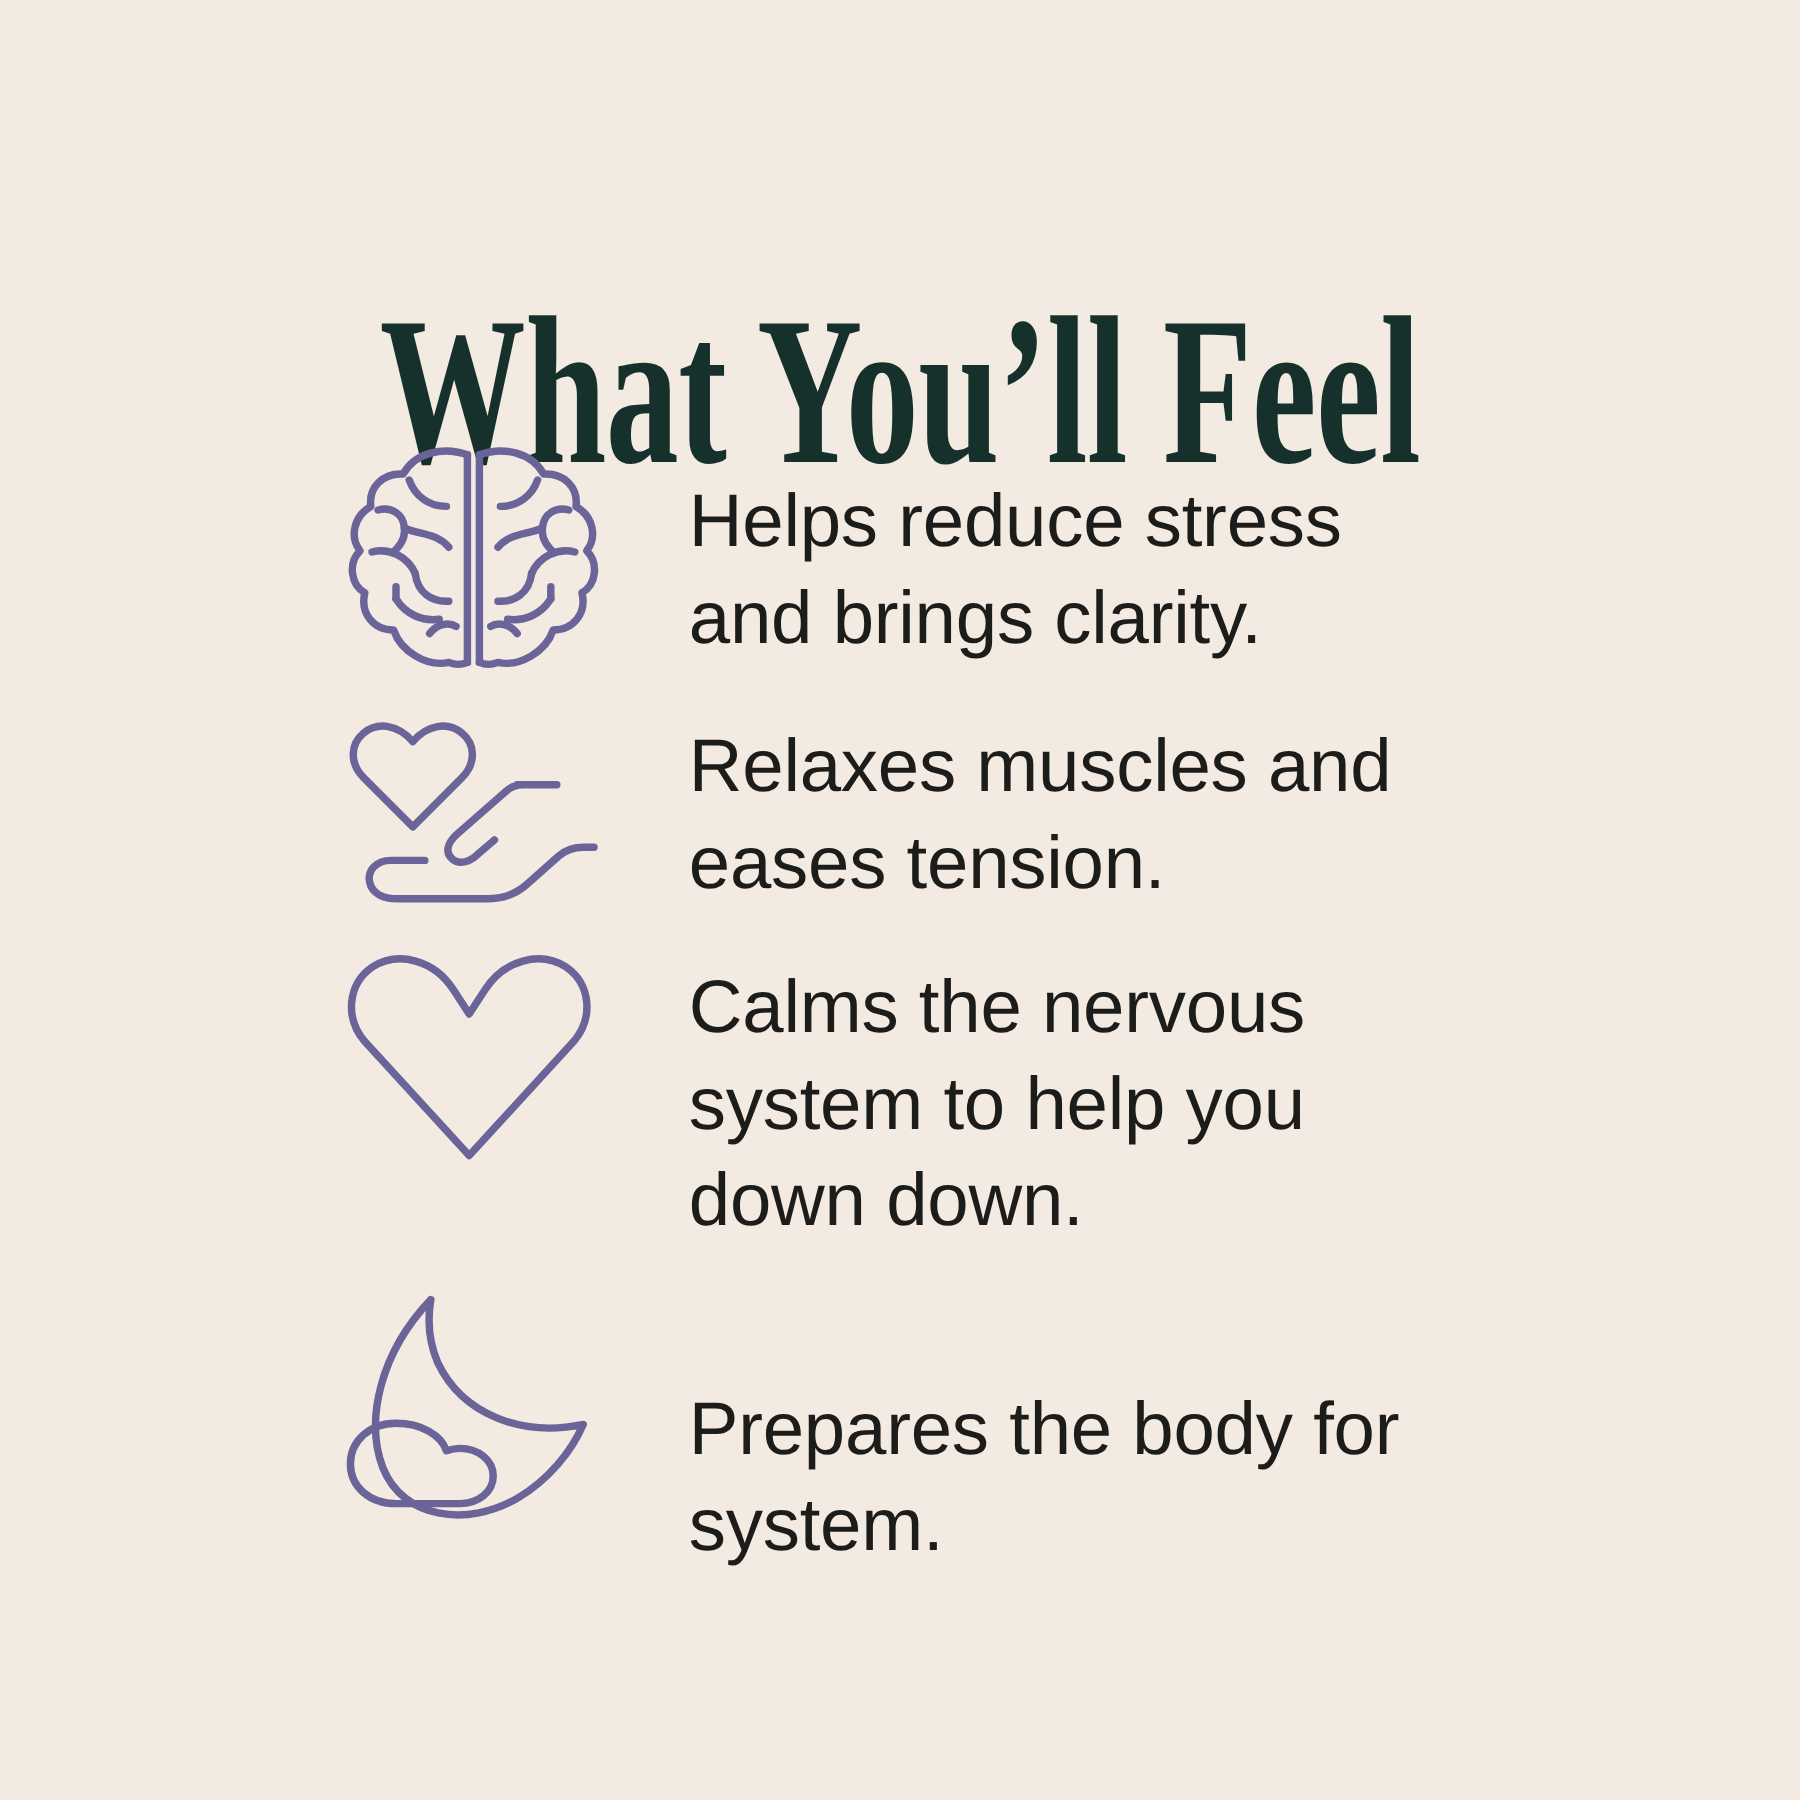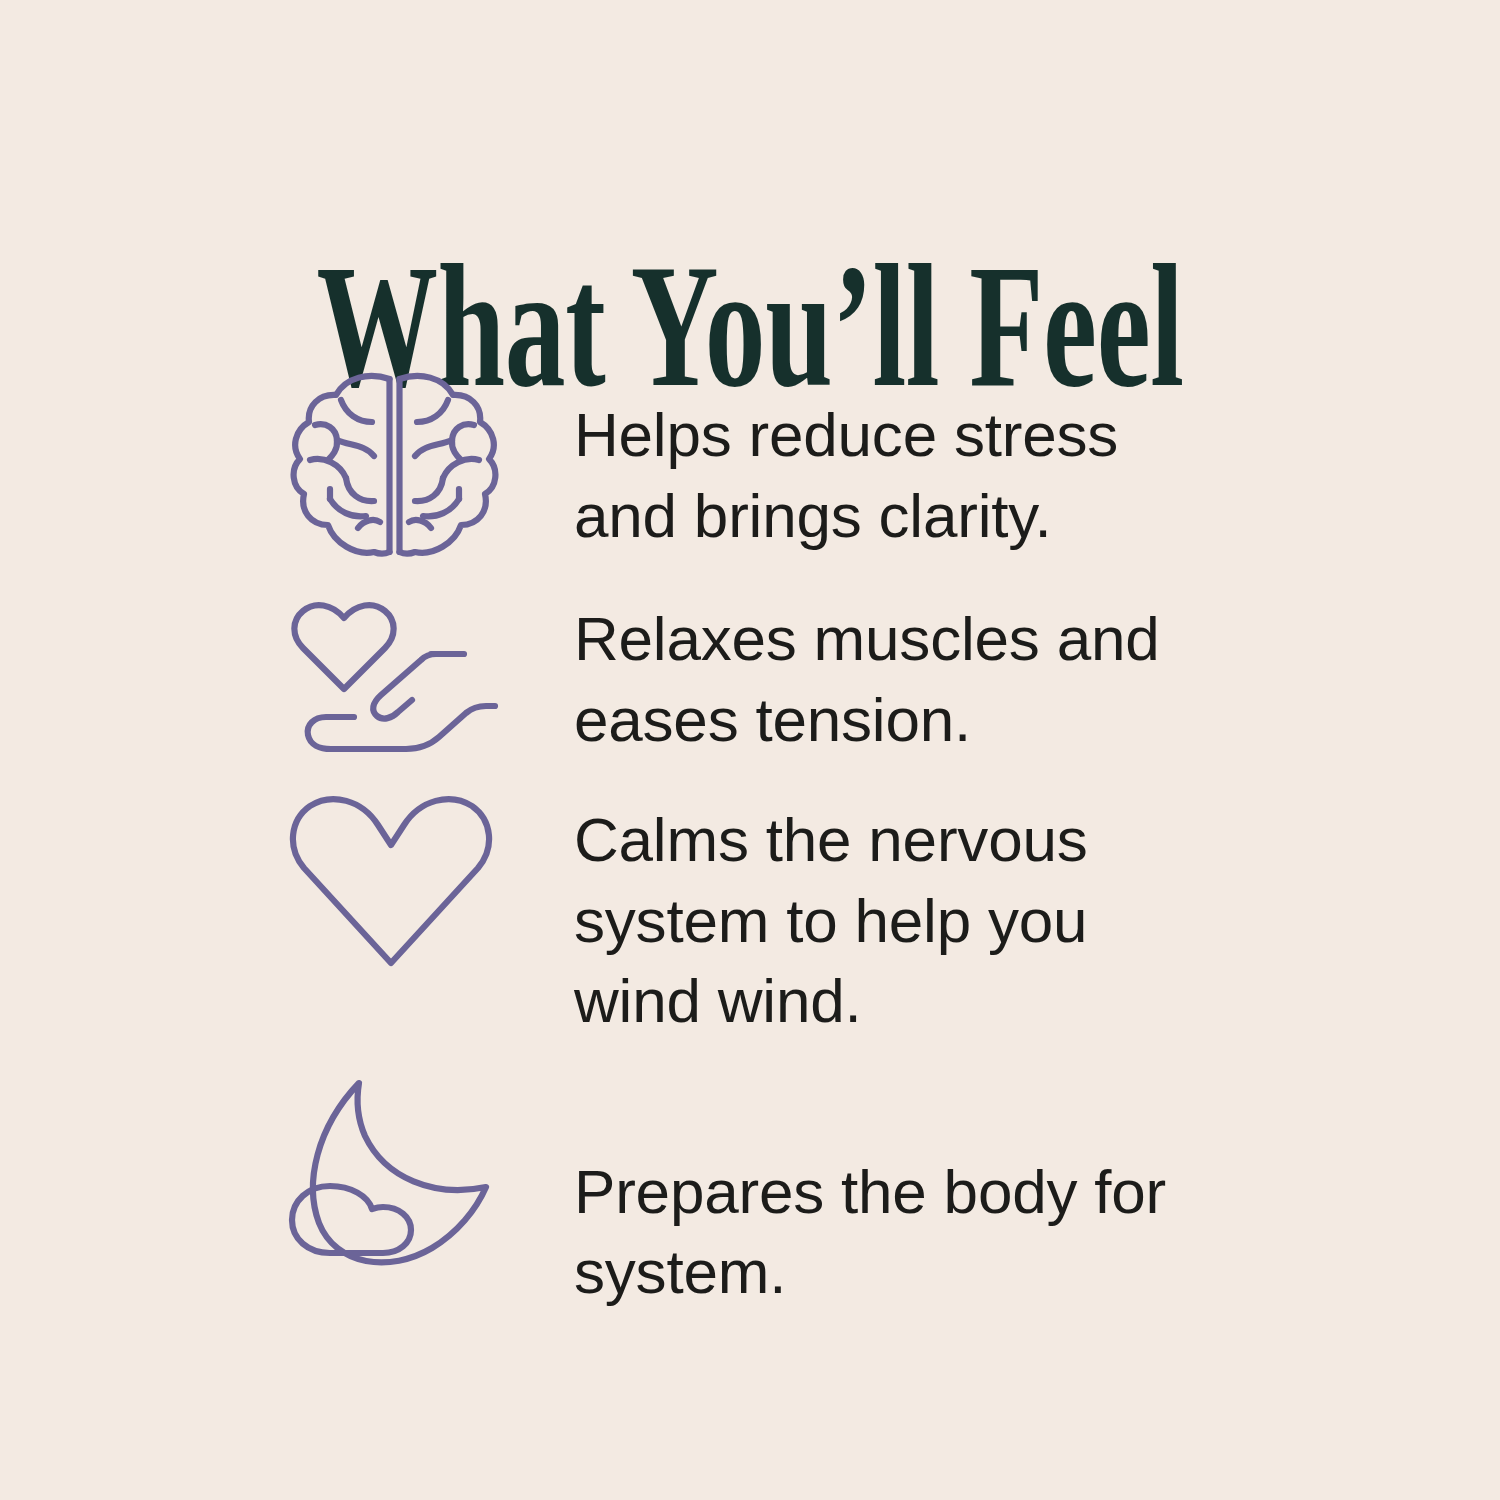--- a/index.html
+++ b/index.html
@@ -202,21 +202,21 @@
                    L 105 50
                    L 118 30
                    C 134 5, 164 -3, 186 11
                    C 206 25, 209 53, 192 73
                    Z"></path>
         </svg>
       </div>
       <div class="text-cell">
         <p class="feature-text">Calms the nervous
 system to help you
-wind wind.</p>
+down down.</p>
       </div>
     </div>
 
     <div class="feature-row row-moon">
       <div class="icon-cell">
         <svg width="215" height="200" viewBox="0 0 215 200" fill="none" stroke="#6b6498" stroke-width="6.2" stroke-linecap="round" stroke-linejoin="round">
 
           <path d="M73 13
                    C 31 57, 18 113, 33 153
                    C 50 196, 104 203, 146 178

